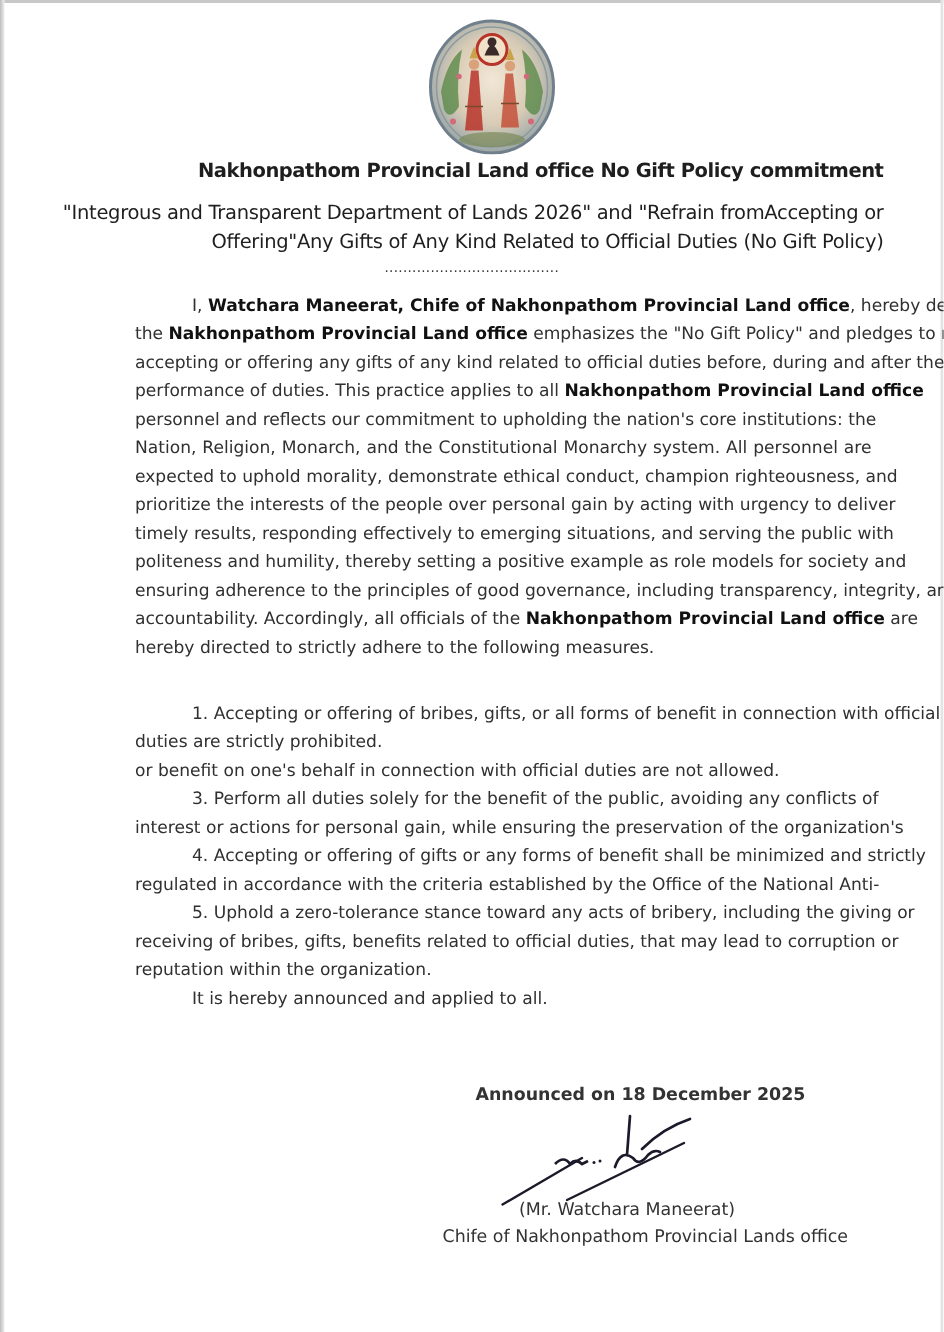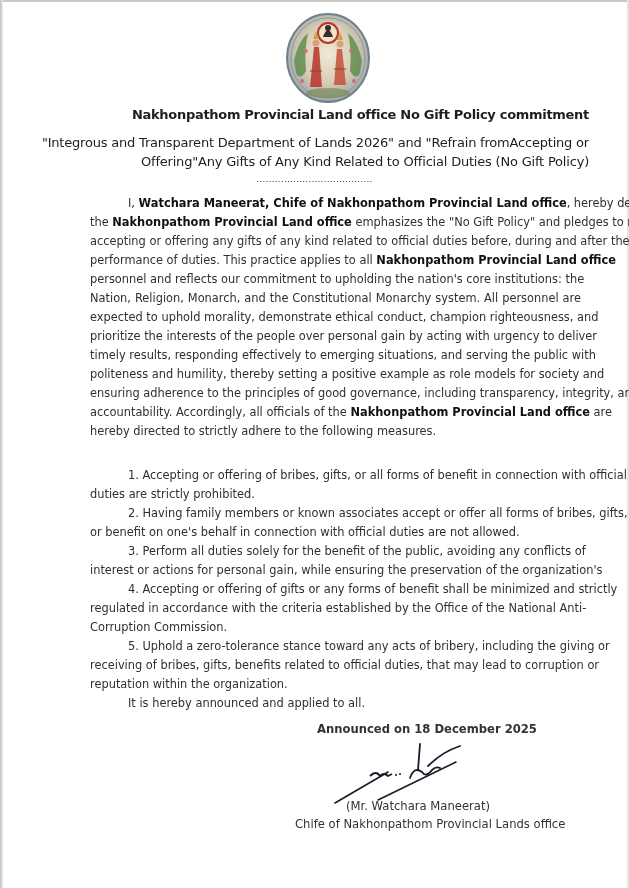--- a/index.html
+++ b/index.html
@@ -98,31 +98,29 @@
   <span class="line"><span>accountability. Accordingly, all officials of the </span><b>Nakhonpathom Provincial Land office</b><span> are</span></span>
   <span class="line last">hereby directed to strictly adhere to the following measures.</span>
 </div>
 
 <div class="body-text" style="top:466px;">
   <div>
     <span class="line indent"><span>1.</span><span> Accepting or offering of bribes, gifts, or all forms of benefit in connection with official</span></span>
     <span class="line last">duties are strictly prohibited.</span>
   </div>
   <div>
-    <span class="line indent"><span>2.</span><span> Having family members or known associates accept or offer all forms of bribes, gifts,</span></span>
     <span class="line last">or benefit on one's behalf in connection with official duties are not allowed.</span>
   </div>
   <div>
     <span class="line indent"><span>3.</span><span> Perform all duties solely for the benefit of the public, avoiding any conflicts of</span></span>
     <span class="line">interest or actions for personal gain, while ensuring the preservation of the organization's</span>
   </div>
   <div>
     <span class="line indent last"><span>4.</span><span> Accepting or offering of gifts or any forms of benefit shall be minimized and strictly</span></span>
     <span class="line">regulated in accordance with the criteria established by the Office of the National Anti-</span>
-    <span class="line last">Corruption Commission.</span>
   </div>
   <div>
     <span class="line indent"><span>5.</span><span> Uphold a zero-tolerance stance toward any acts of bribery, including the giving or</span></span>
     <span class="line">receiving of bribes, gifts, benefits related to official duties, that may lead to corruption or</span>
     <span class="line last">reputation within the organization.</span>
   </div>
   <span class="line indent last">It is hereby announced and applied to all.</span>
 </div>
 
 <div class="announced">Announced on 18 December 2025</div>

